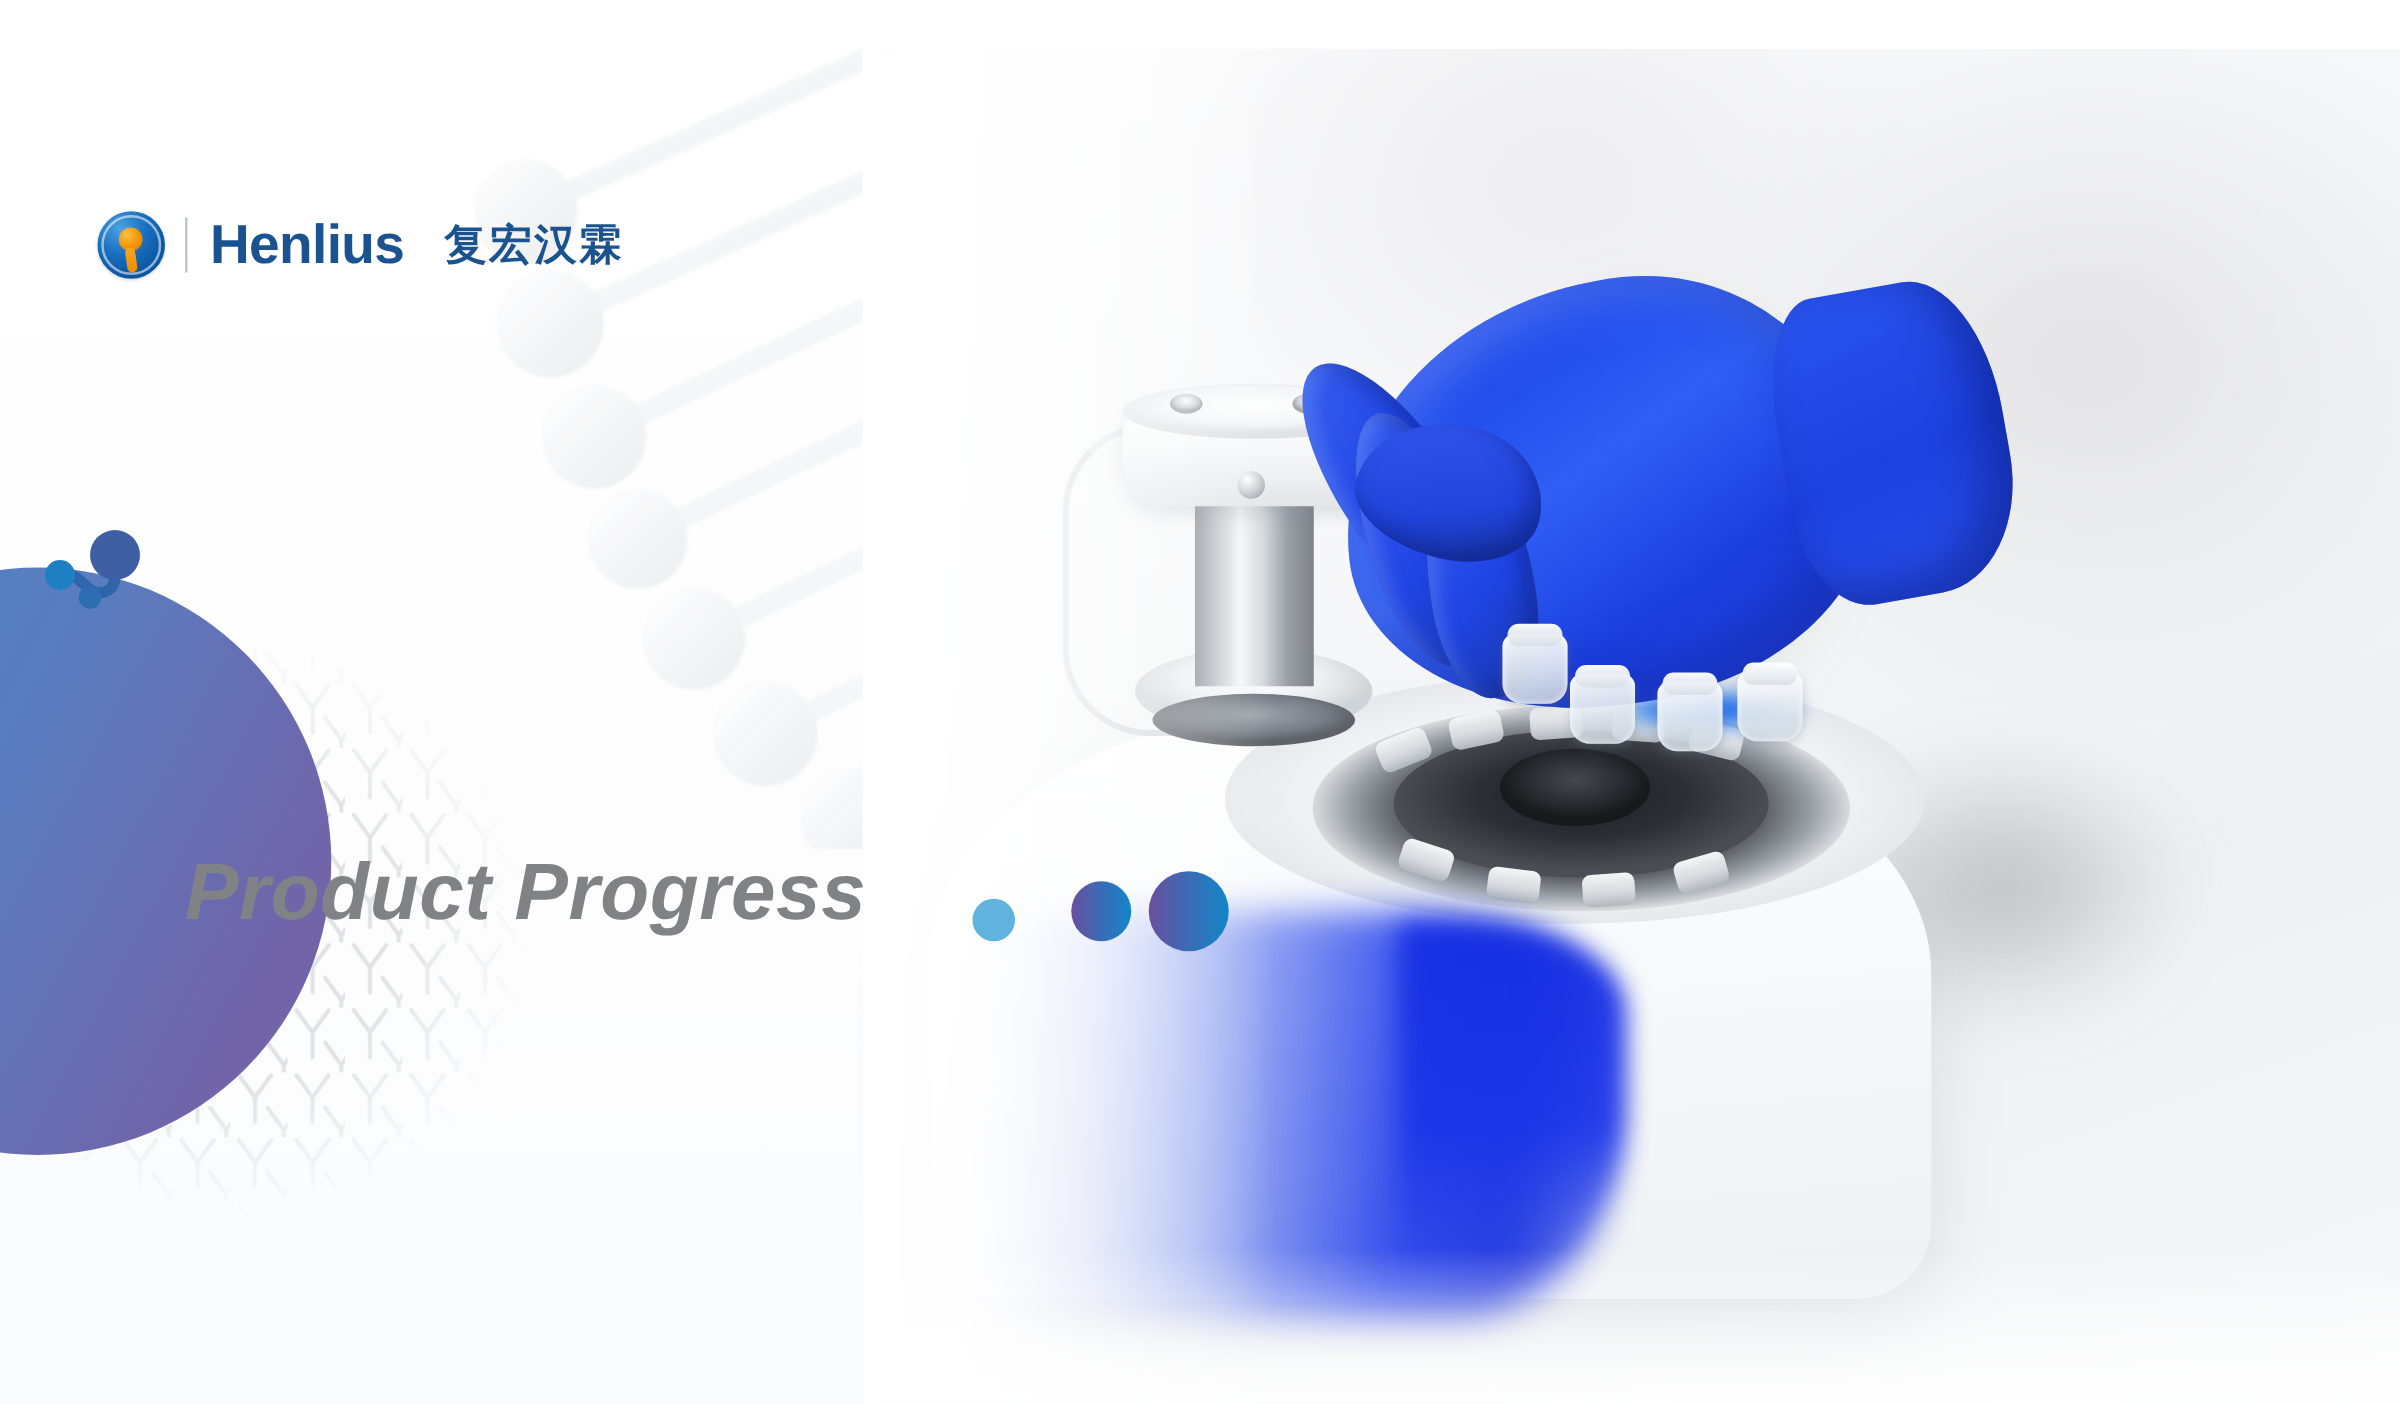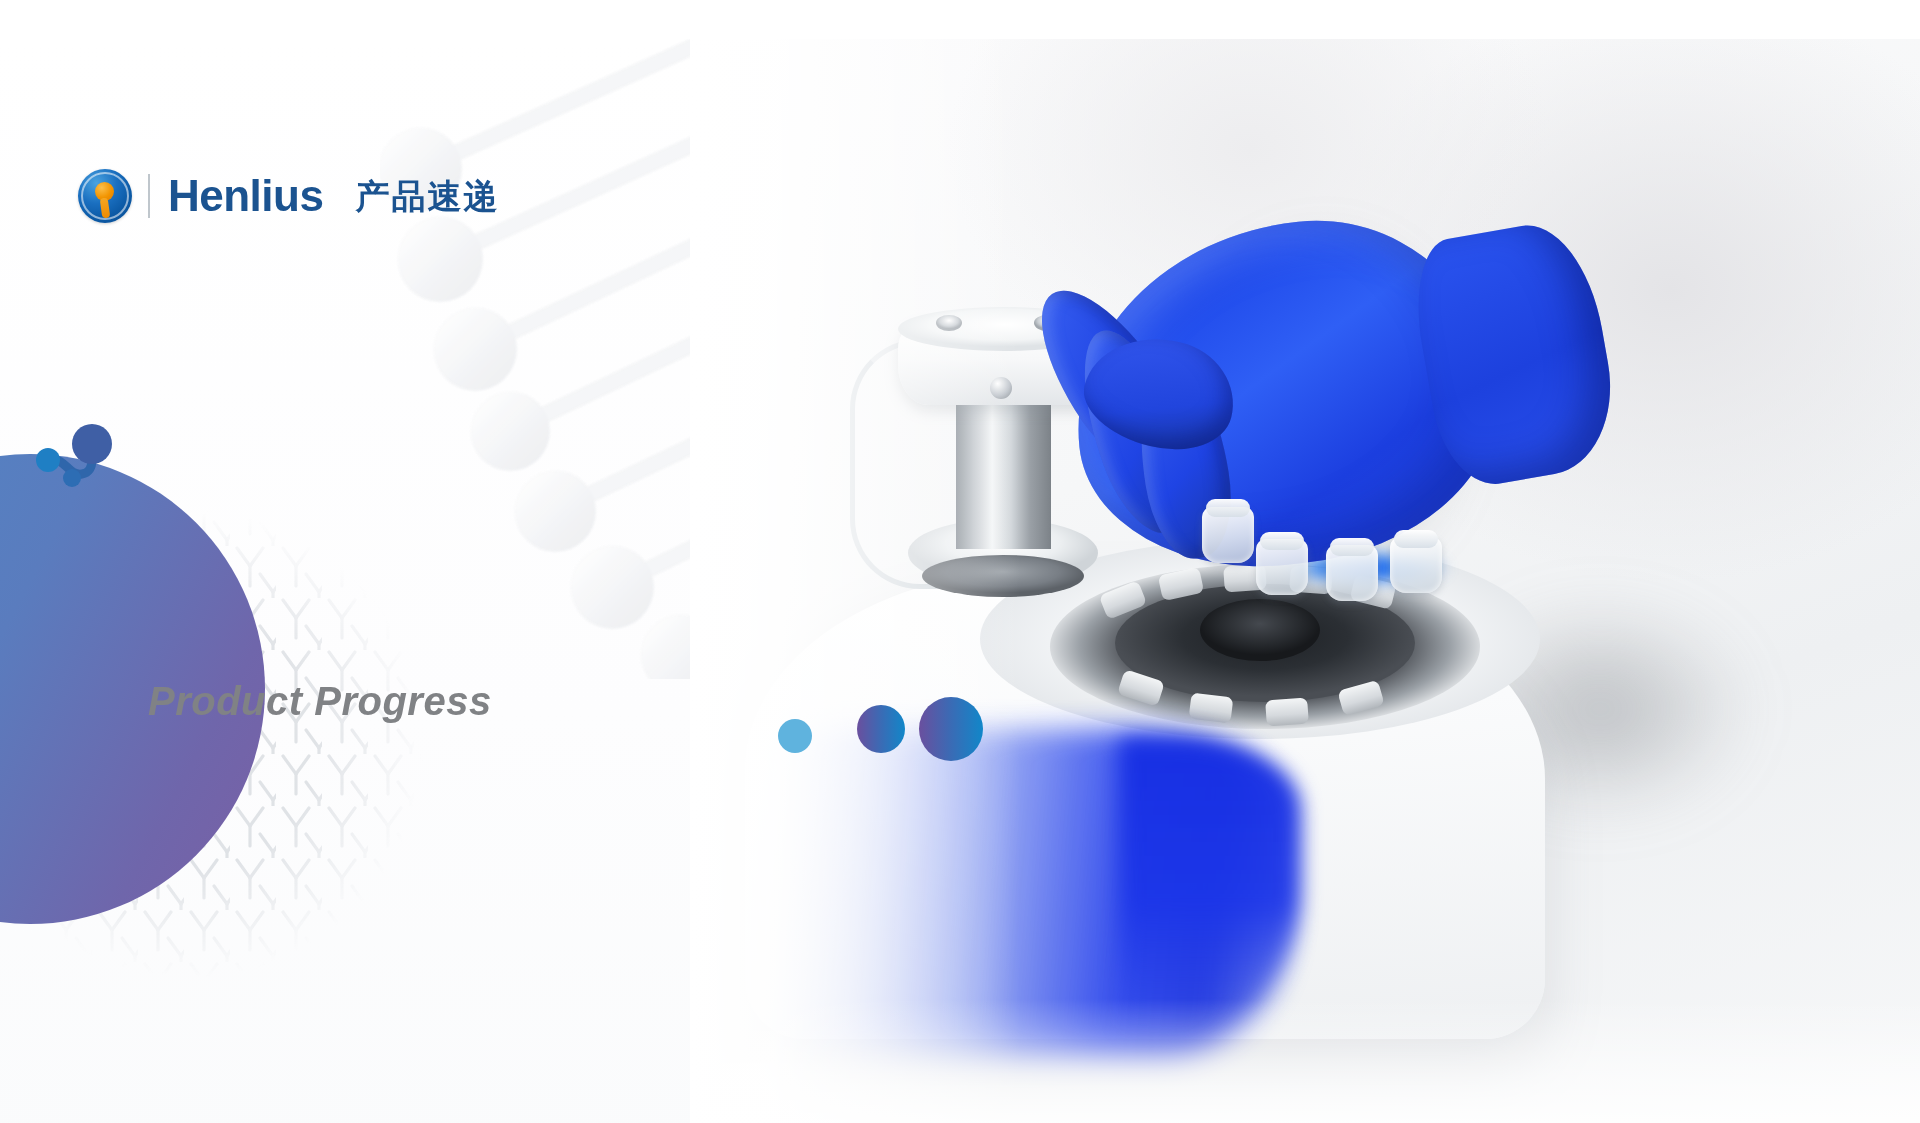--- a/index.html
+++ b/index.html
@@ -273,21 +273,21 @@
   }
 
   
   .title{
     position:absolute; left:140px; top:478px;
     font-size:124px; font-weight:bold; color:#17528f;
     letter-spacing:12px; line-height:1; white-space:nowrap;
   }
   .subtitle{
     position:absolute; left:148px; top:642px;
-    font-size:40px; font-weight:bold; font-style:italic; color:#808285;
+    font-size:64px; font-weight:bold; font-style:italic; color:#808285;
     letter-spacing:.5px; line-height:1; white-space:nowrap;
   }
 
   
   .bottom-bar{
     position:absolute; left:0; bottom:0; width:1920px; height:26px;
     display:flex;
   }
   .bottom-bar span{ display:block; height:100%; }
 </style>
@@ -438,21 +438,21 @@
   <div class="dot-small"></div>
 
   <div class="logo">
     <div class="logo-mark">
       <div class="ring"></div>
       <div class="ball"></div>
       <div class="tail"></div>
     </div>
     <div class="logo-sep"></div>
     <div class="logo-en">Henlius</div>
-    <div class="logo-cn">产品速递</div>
+    <div class="logo-cn">复宏汉霖</div>
   </div>
 
   <div class="subtitle">Product Progress</div>
 
   <div class="bottom-bar" id="bottom-bar">
       <span style="width: 376px; background: rgb(0, 147, 221);"></span>
       <span style="width: 386px; background: rgb(0, 79, 140);"></span>
       <span style="width: 384px; background: rgb(239, 124, 0);"></span>
       <span style="width: 399px; background: rgb(245, 180, 0);"></span>
       <span style="width: 375px; background: rgb(141, 141, 141);"></span>

